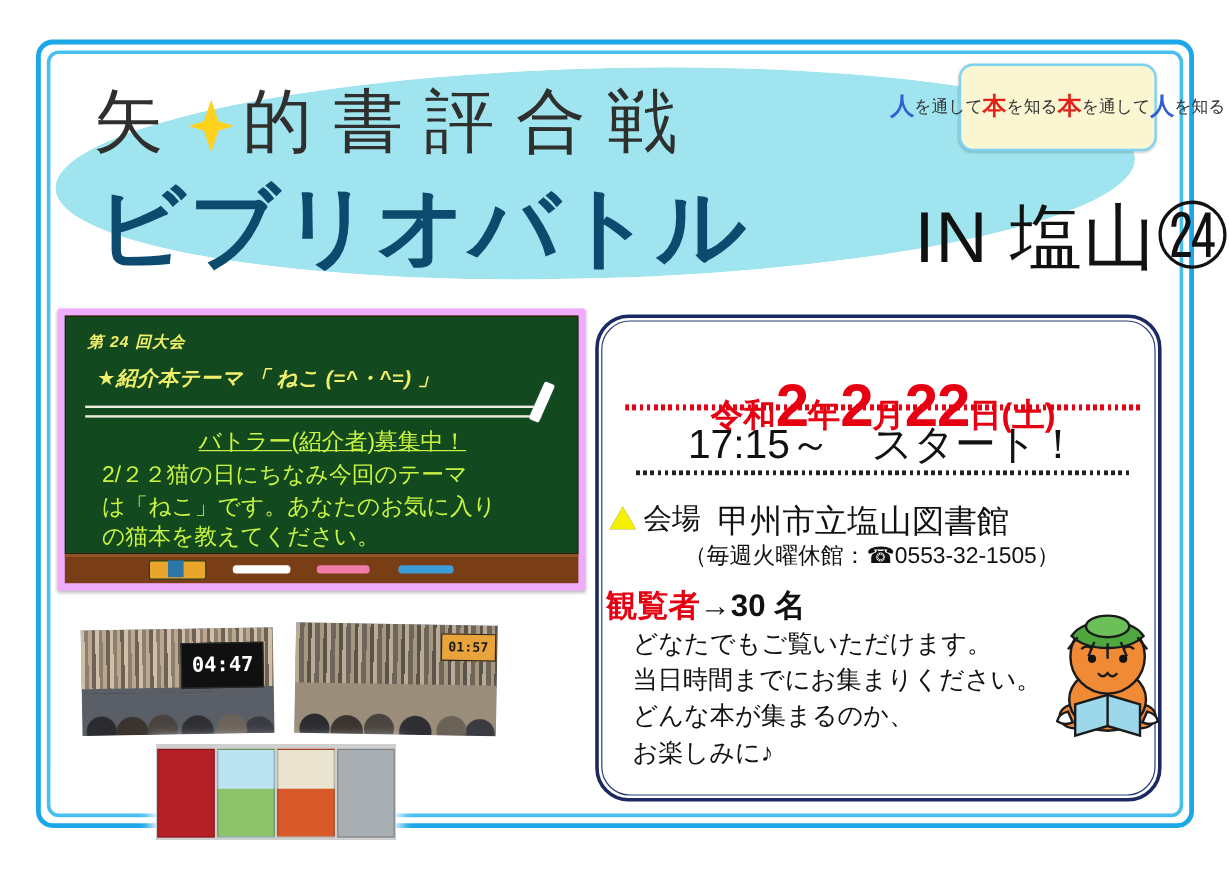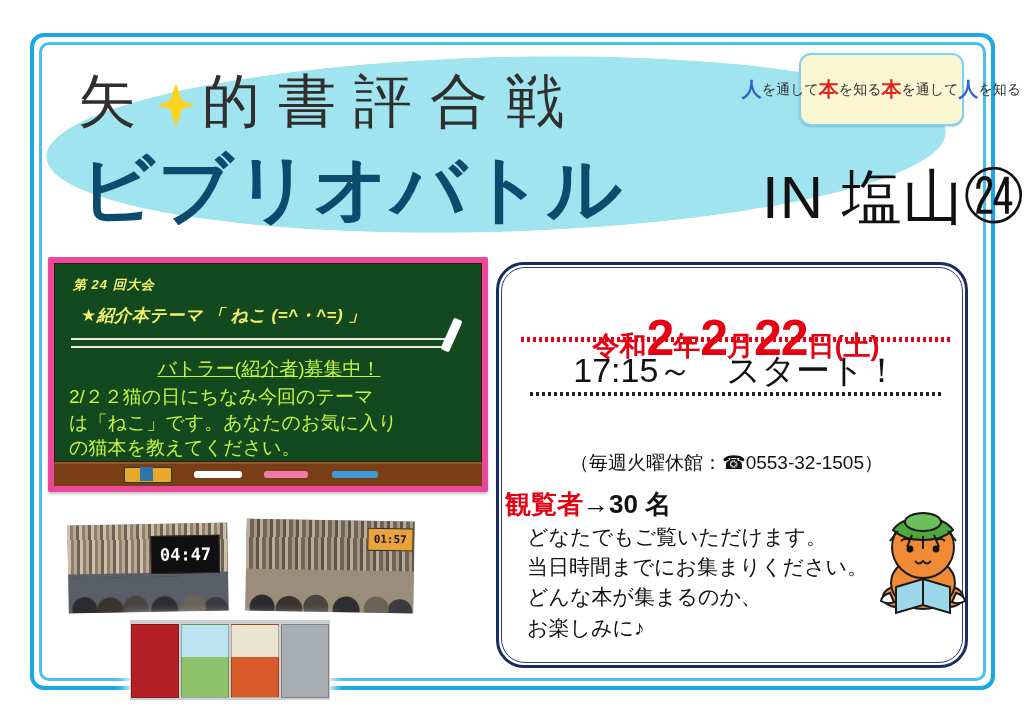--- a/index.html
+++ b/index.html
@@ -68,21 +68,21 @@
     box-shadow:0 1px 2px rgba(0,0,0,.18);
   }
   .badge-line{font-size:14px;color:#333;line-height:1.55;white-space:nowrap;}
   .badge-line .big{font-size:20px;font-weight:bold;vertical-align:-2px;}
   .blue{color:#2F5FD0;}
   .red{color:#E2231A;}
 
   
   .board-wrap{
     position:absolute;left:48px;top:257px;width:440px;height:235px;
-    background:#ec4899;border-radius:2px;
+    background:#f0abfc;border-radius:2px;
     box-shadow:0 2px 3px rgba(0,0,0,.25);
   }
   .board{
     position:absolute;left:6px;top:6px;right:6px;bottom:30px;
     background:#12491F;
     border:1px solid #3b1a08;
   }
   .board-sub{
     position:absolute;left:18px;top:12px;
     color:#F2F06A;font-size:13px;font-style:italic;font-weight:bold;
@@ -96,21 +96,21 @@
   .board-rule{
     position:absolute;left:16px;top:74px;width:380px;height:6px;
     border-top:2px solid #EFEFE0;border-bottom:2px solid #EFEFE0;
   }
   .chalk-stick{
     position:absolute;left:392px;top:54px;width:9px;height:34px;
     background:#FFFFFF;border-radius:2px;transform:rotate(24deg);
     box-shadow:0 0 1px #999;
   }
   .board-body{
-    position:absolute;left:14px;top:92px;right:12px;
+    position:absolute;left:30px;top:92px;right:12px;
     color:#C8F442;font-size:19px;line-height:1.33;letter-spacing:0;
   }
   .board-body .hl{
     display:block;text-align:center;color:#C8F442;
     text-decoration:underline;margin-bottom:3px;
   }
   .board-body .ln{display:block;}
   .tray{
     position:absolute;left:6px;bottom:6px;right:6px;height:22px;
     background:#7A3E16;border-top:2px solid #93582A;
@@ -310,20 +310,25 @@
   <div class="panel-in"></div>
 
   <div class="date-line">
     <span class="sm">令和</span><span class="xl">2</span><span class="sm">年</span><span class="xl">2</span><span class="sm">月</span><span class="xl">22</span><span class="sm">日</span><span class="sm">(土)</span>
   </div>
   <div class="wavy"></div>
 
   <div class="time-line">17:15～　スタート！</div>
   <div class="wavy2"></div>
 
+  <div class="venue-row">
+    <div class="tri"></div>
+    <div class="venue-label">会場</div>
+    <div class="venue-name">甲州市立塩山図書館</div>
+  </div>
   <div class="venue-note">（毎週火曜休館：☎0553-32-1505）</div>
 
   <div class="aud-head">
     <span class="k">観覧者</span><span class="n">→</span><span class="n">30 名</span>
   </div>
   <div class="aud-body">
     <span>どなたでもご覧いただけます。</span>
     <span>当日時間までにお集まりください。</span>
     <span>どんな本が集まるのか、</span>
     <span>お楽しみに♪</span>

